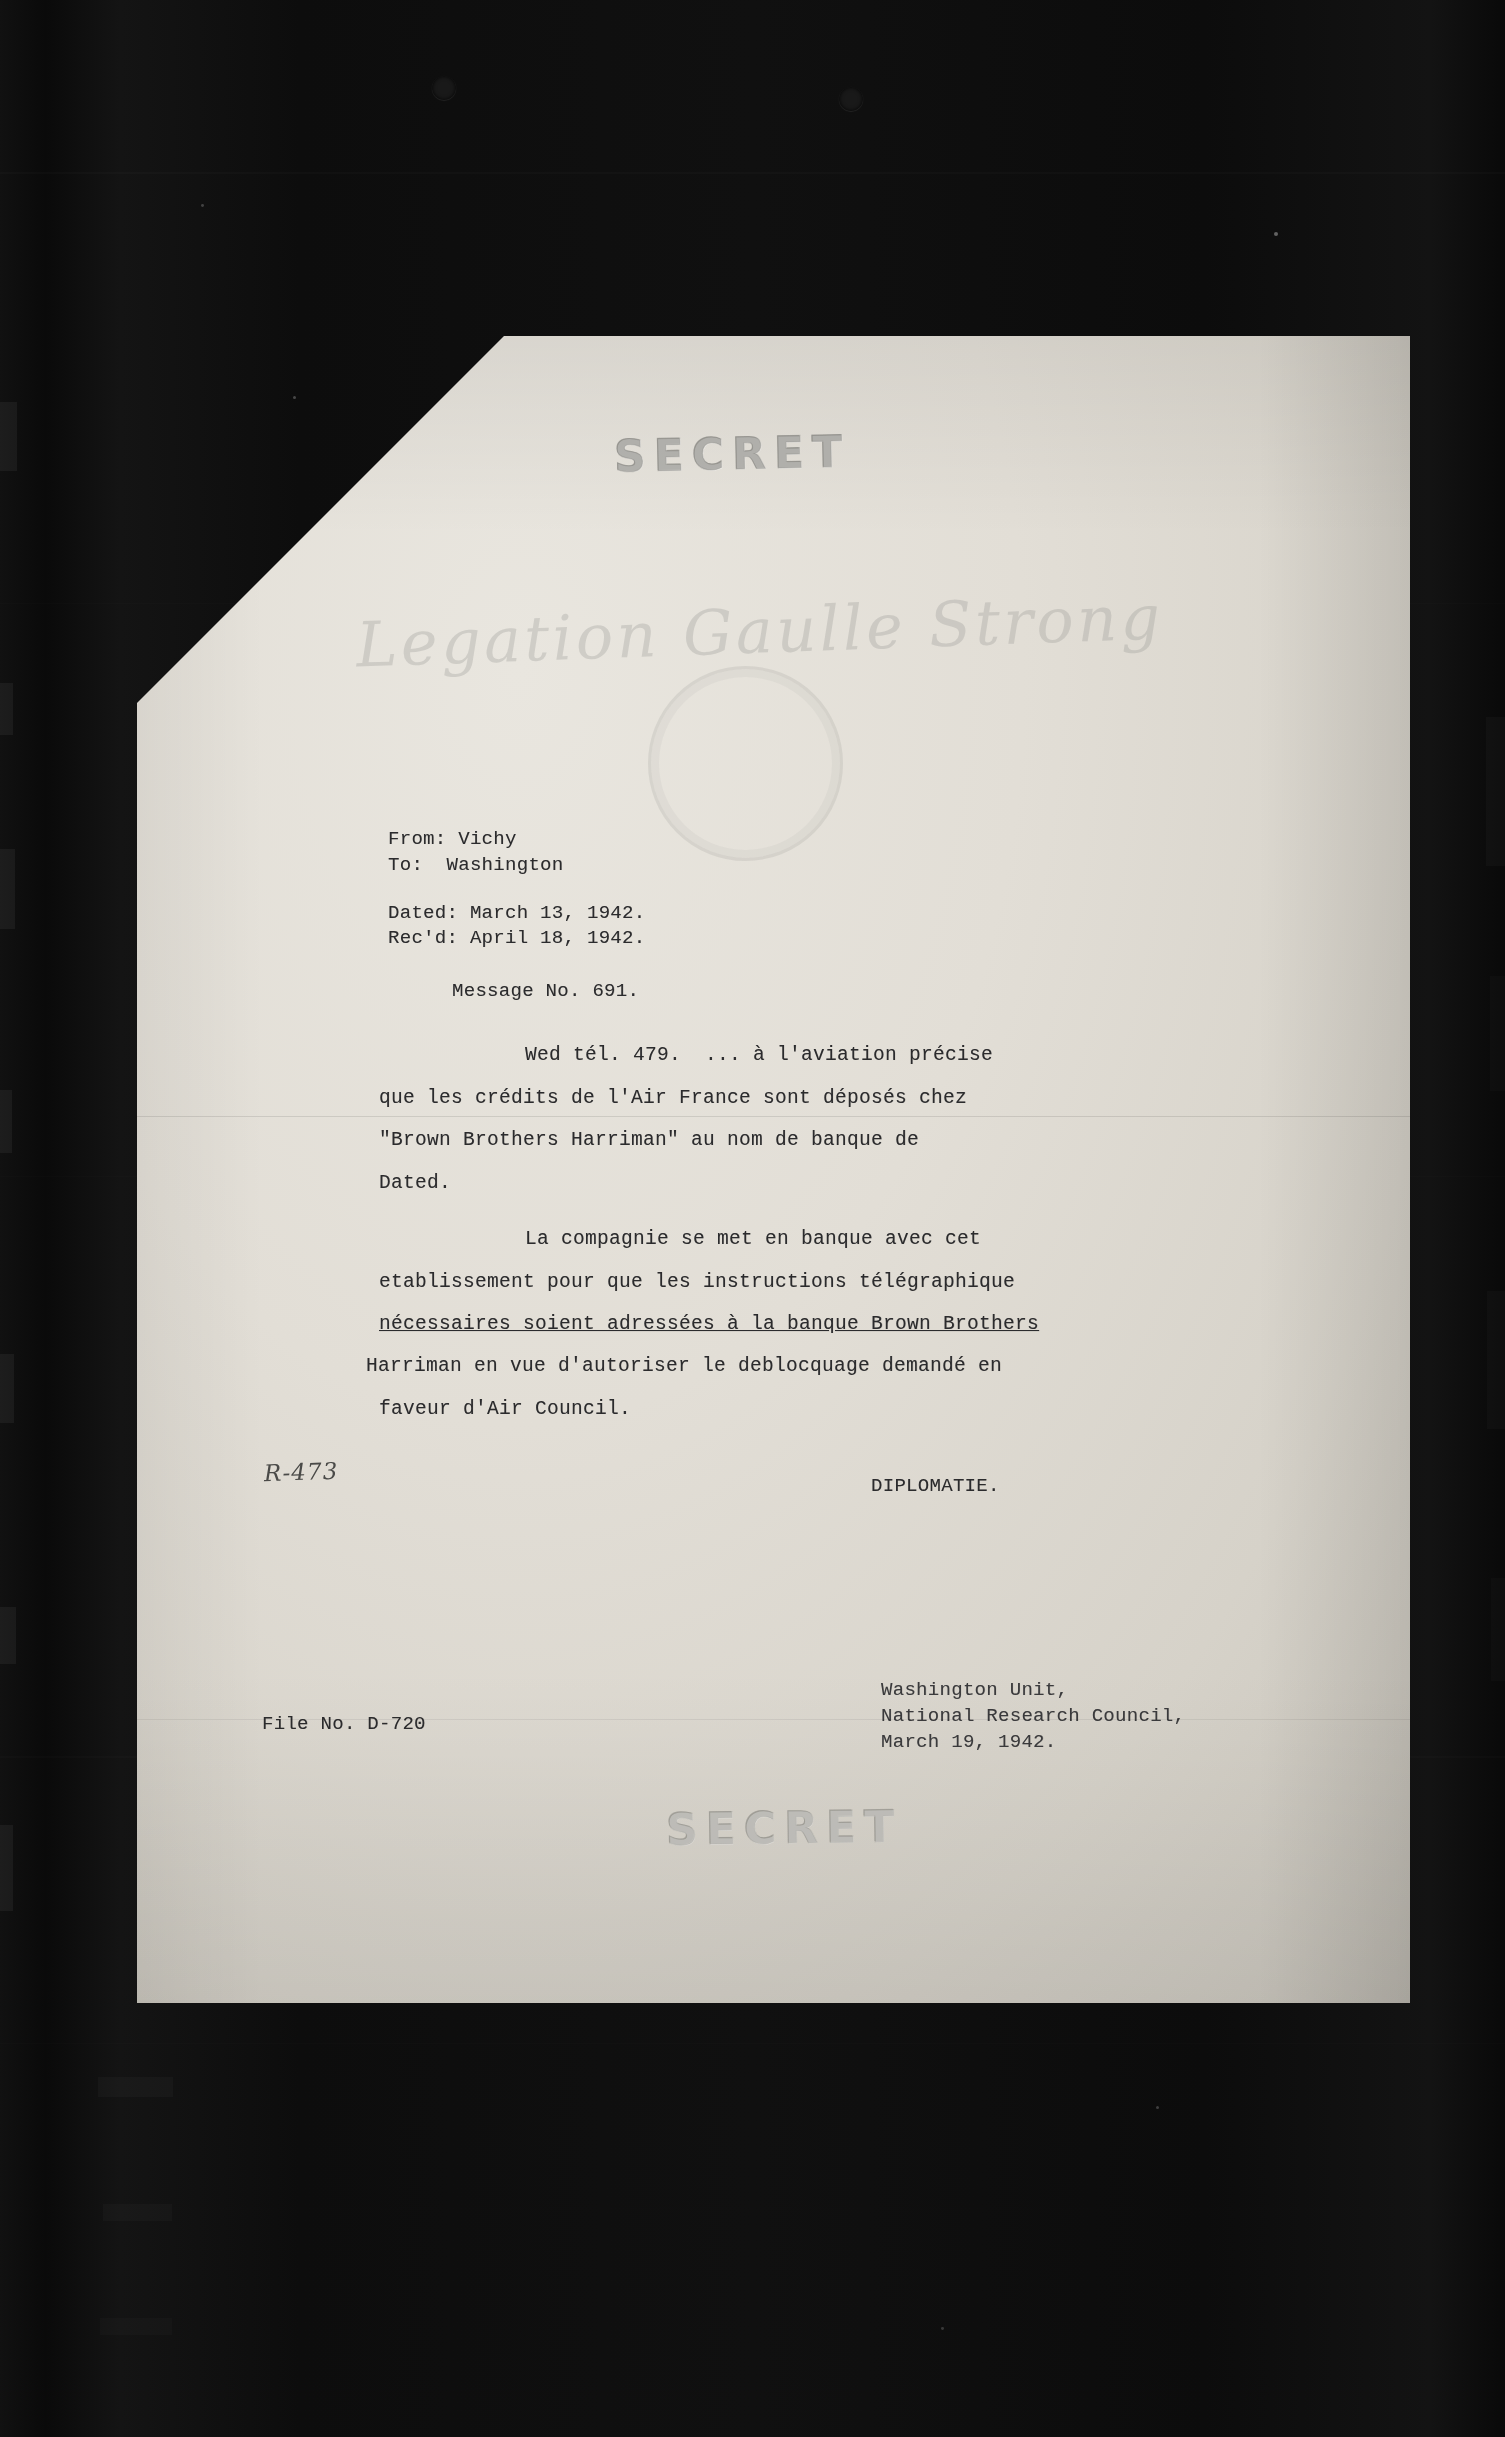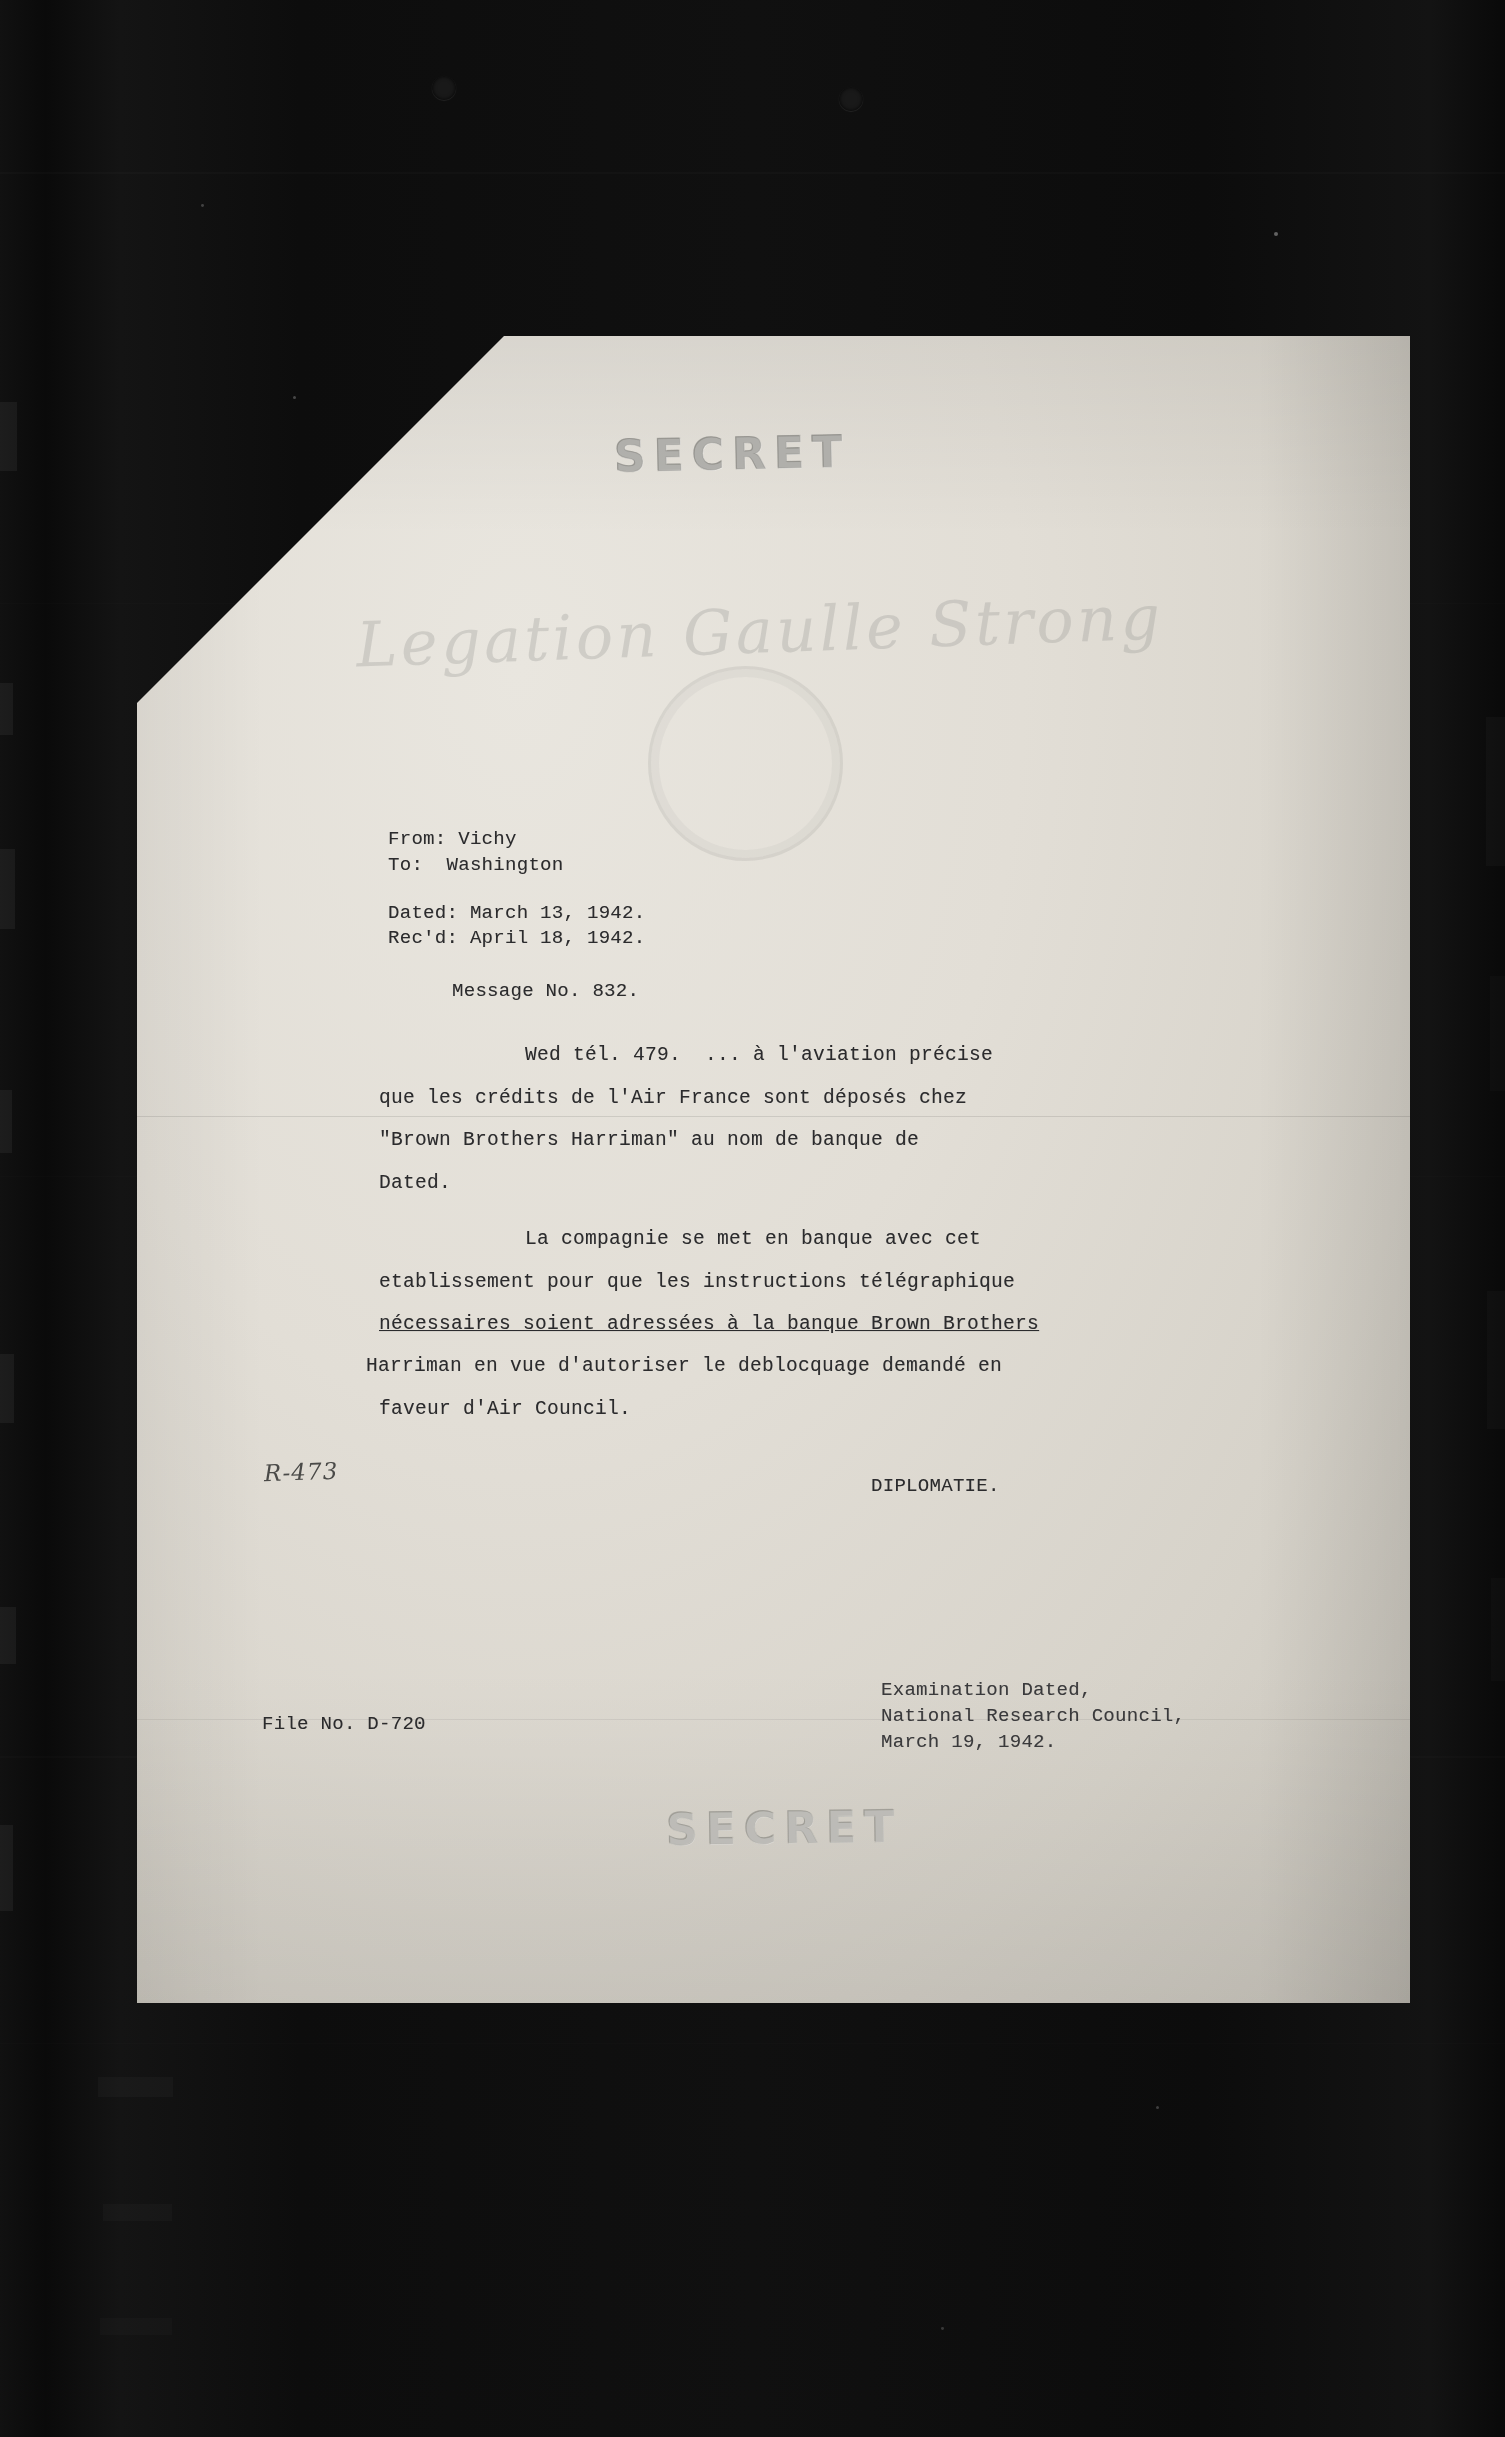--- a/index.html
+++ b/index.html
@@ -210,36 +210,36 @@
 <div class="secret-stamp" id="secret-stamp-bottom">SECRET</div>
 
 <div id="typed-content">
 
   <div class="tl" style="left:379px;top:828px;">From: Vichy</div>
   <div class="tl" style="left:379px;top:854px;">To:  Washington</div>
 
   <div class="tl" style="left:379px;top:902px;">Dated: March 13, 1942.</div>
   <div class="tl" style="left:379px;top:927px;">Rec'd: April 18, 1942.</div>
 
-  <div class="tl" style="left:443px;top:980px;">Message No. 832.</div>
+  <div class="tl" style="left:443px;top:980px;">Message No. 691.</div>
 
   <div class="tl body" style="left:516px;top:1044px;">Wed tél. 479.  ... à l'aviation précise</div>
   <div class="tl body" style="left:370px;top:1087px;">que les crédits de l'Air France sont déposés chez</div>
   <div class="tl body" style="left:370px;top:1129px;">"Brown Brothers Harriman" au nom de banque de</div>
   <div class="tl body" style="left:370px;top:1172px;">Dated.</div>
 
   <div class="tl body" style="left:516px;top:1228px;">La compagnie se met en banque avec cet</div>
   <div class="tl body" style="left:370px;top:1271px;">etablissement pour que les instructions télégraphique</div>
   <div class="tl body" style="left:370px;top:1313px;text-decoration:underline;">nécessaires soient adressées à la banque Brown Brothers</div>
   <div class="tl body" style="left:357px;top:1355px;">Harriman en vue d'autoriser le deblocquage demandé en</div>
   <div class="tl body" style="left:370px;top:1398px;">faveur d'Air Council.</div>
 
   <div class="tl" style="left:862px;top:1475px;">DIPLOMATIE.</div>
 
-  <div class="tl faded" style="left:872px;top:1679px;">Examination Dated,</div>
+  <div class="tl faded" style="left:872px;top:1679px;">Washington Unit,</div>
   <div class="tl faded" style="left:872px;top:1705px;">National Research Council,</div>
   <div class="tl faded" style="left:872px;top:1731px;">March 19, 1942.</div>
 
   <div class="tl" style="left:253px;top:1713px;">File No. D-720</div>
 </div>
 
 <div id="handwritten-ref">R-473</div>
 
 <div class="scan-line-artifact" style="left:137px;top:1116px;width:1273px;"></div>
 <div class="scan-line-artifact" style="left:137px;top:1719px;width:1273px;opacity:.6"></div>

